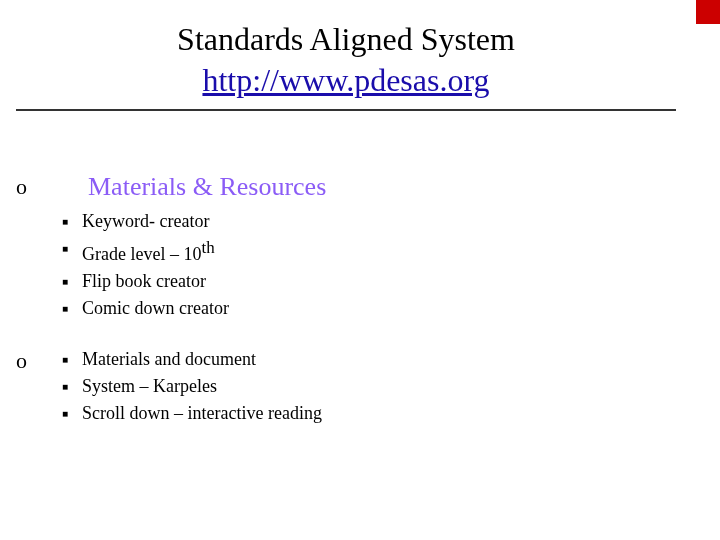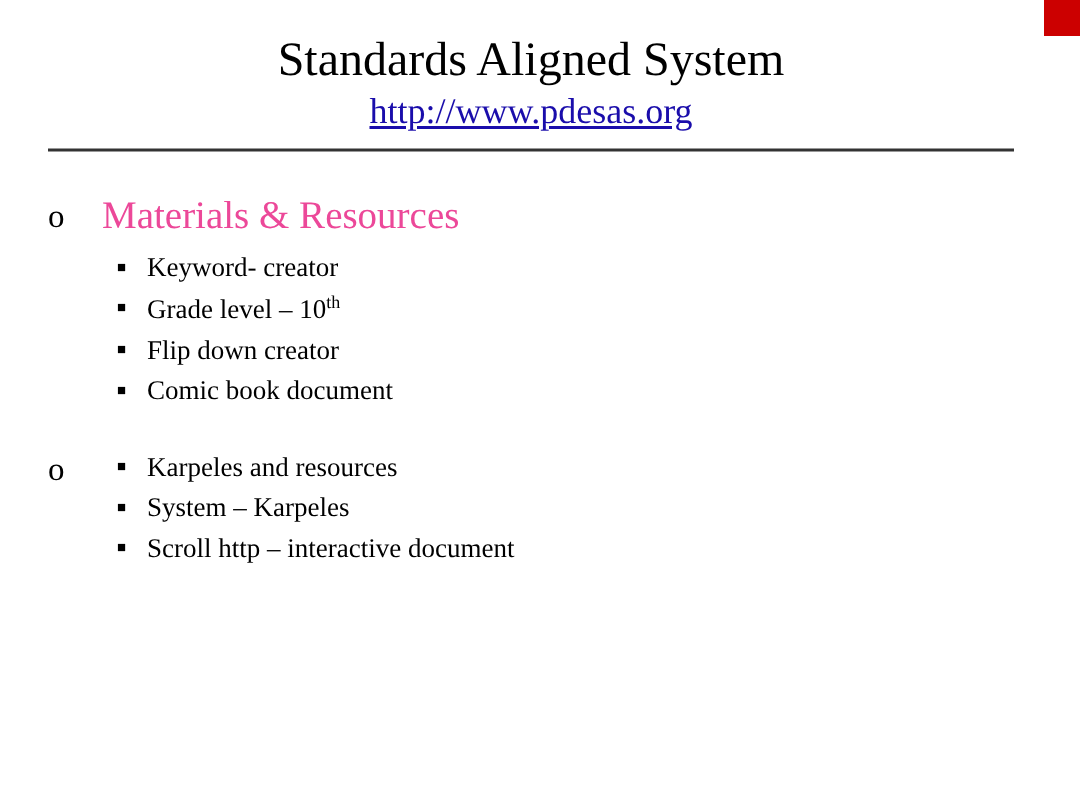--- a/index.html
+++ b/index.html
@@ -16,40 +16,41 @@
       overflow: hidden;
       position: relative;
     }
 
     .slide {
       width: 716px;
       height: 540px;
       background: #ffffff;
       display: flex;
       flex-direction: column;
-      padding: 20px 40px 30px 32px;
+      padding: 20px 40px 30px 16px;
+      gap: 33px;
     }
 
     .header {
       text-align: center;
       margin-bottom: 18px;
       padding-bottom: 10px;
       border-bottom: 2px solid #333333;
     }
 
     .main-title {
       font-size: 32px;
       color: #000000;
       font-weight: normal;
       line-height: 1.2;
       margin-bottom: 4px;
     }
 
     .subtitle-link {
-      font-size: 24px;
+      font-size: 32px;
       color: #1a0dab;
       text-decoration: underline;
       font-weight: normal;
       text-align: center;
     }
 
     .content {
       flex: 1;
       display: flex;
       flex-direction: column;
@@ -71,23 +72,24 @@
       margin-top: 2px;
       min-width: 20px;
     }
 
     .section-content {
       flex: 1;
     }
 
     .section-title {
       font-size: 26px;
-      color: #ec4899;
+      color: #8b5cf6;
       font-weight: normal;
       margin-bottom: 6px;
+      margin-left: 36px;
     }
 
     .sub-list {
       list-style: none;
       padding-left: 10px;
     }
 
     .sub-list li {
       display: flex;
       align-items: flex-start;
@@ -98,21 +100,21 @@
     }
 
     .sub-bullet {
       font-size: 10px;
       color: #000000;
       margin-top: 6px;
       min-width: 10px;
     }
 
     sup {
-      font-size: 12px;
+      font-size: 17px;
     }
 
     .corner-decoration {
       position: absolute;
       top: 0;
       right: 0;
       width: 24px;
       height: 24px;
       background: #cc0000;
     }
@@ -139,44 +141,44 @@
           <li>
             <span class="sub-bullet">■</span>
             <span>Keyword- creator</span>
           </li>
           <li>
             <span class="sub-bullet">■</span>
             <span>Grade level – 10<sup>th</sup></span>
           </li>
           <li>
             <span class="sub-bullet">■</span>
-            <span>Flip down creator</span>
+            <span>Flip book creator</span>
           </li>
           <li>
             <span class="sub-bullet">■</span>
-            <span>Comic book document</span>
+            <span>Comic down creator</span>
           </li>
         </ul>
       </div>
     </div>
 
     <div class="section">
       <span class="bullet-outer">o</span>
       <div class="section-content">
         <ul class="sub-list">
           <li>
             <span class="sub-bullet">■</span>
-            <span>Karpeles and resources</span>
+            <span>Materials and document</span>
           </li>
           <li>
             <span class="sub-bullet">■</span>
             <span>System – Karpeles</span>
           </li>
           <li>
             <span class="sub-bullet">■</span>
-            <span>Scroll http – interactive document</span>
+            <span>Scroll down – interactive reading</span>
           </li>
         </ul>
       </div>
     </div>
 
   </div>
 </div>
 
 </body></html>

